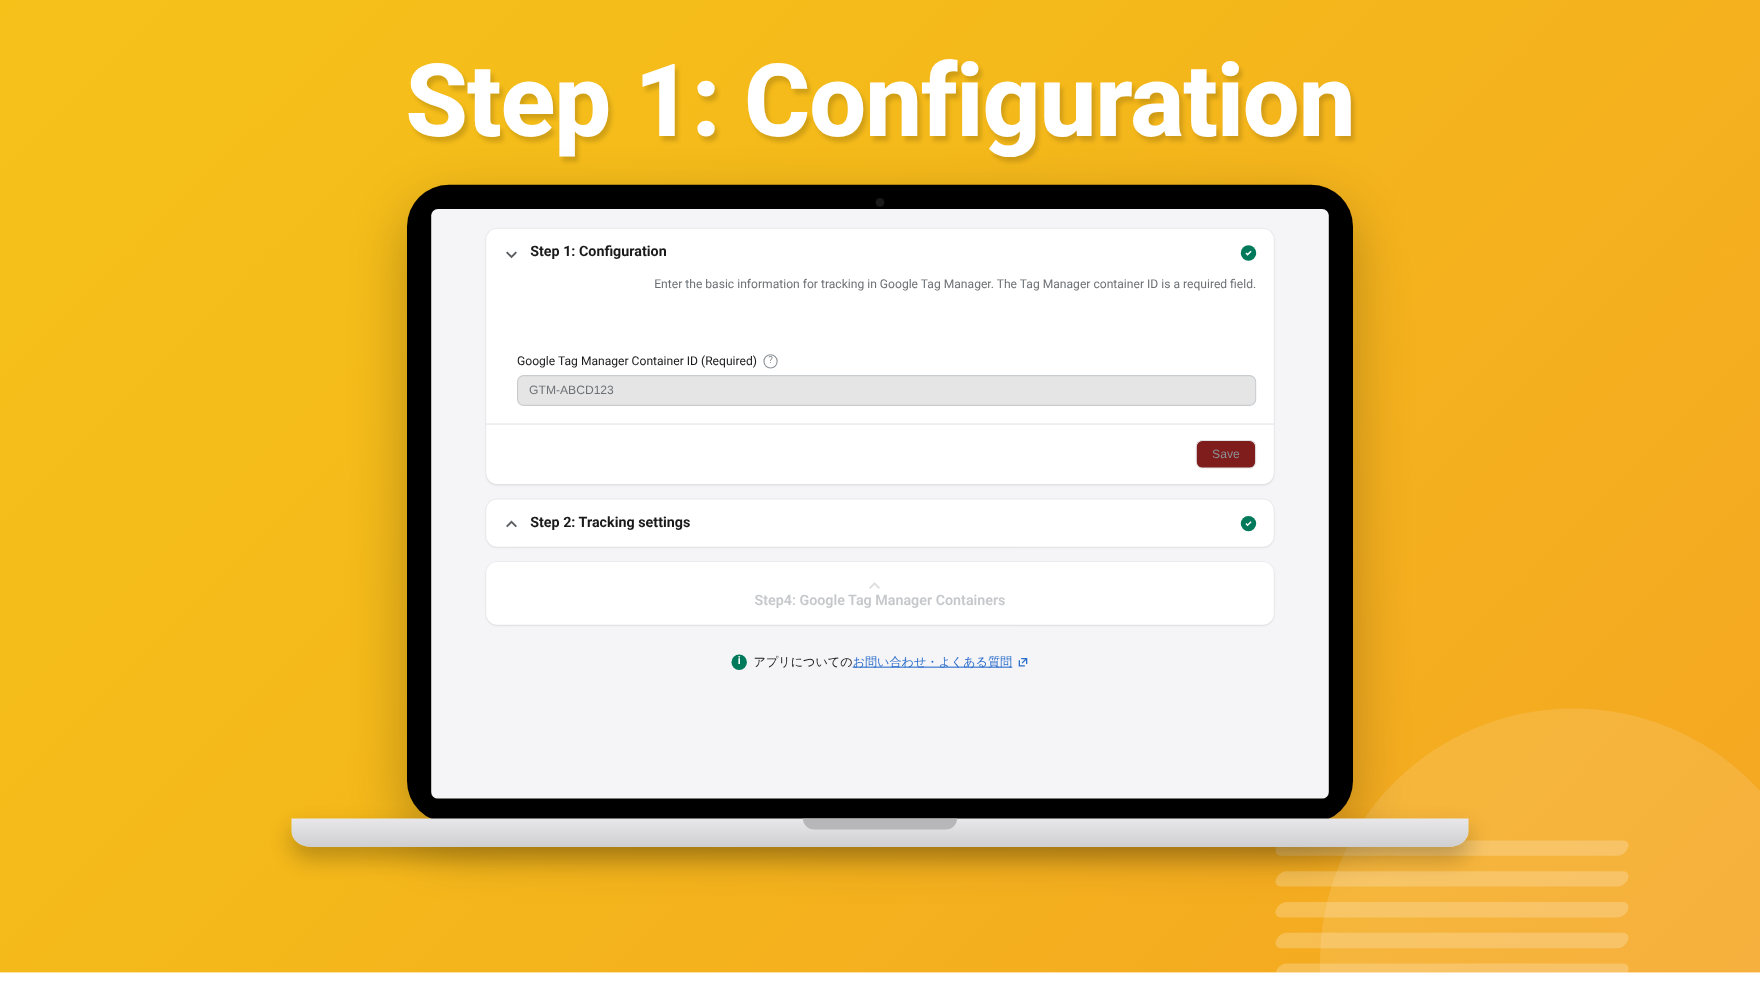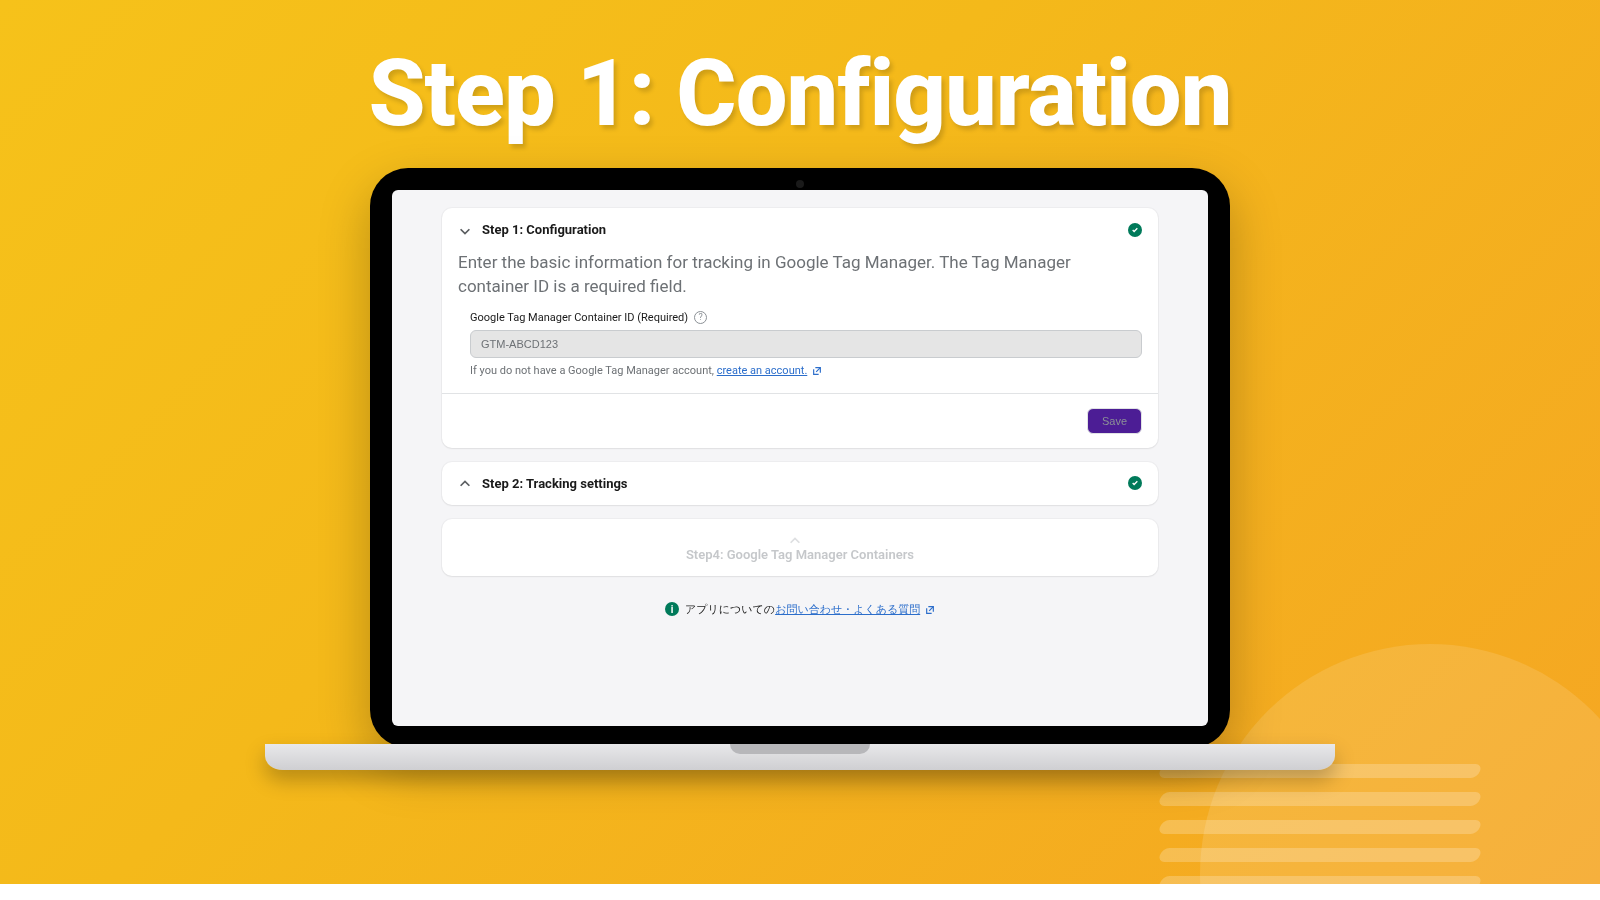--- a/index.html
+++ b/index.html
@@ -101,23 +101,23 @@
   .chev { width: 14px; height: 14px; margin-right: 10px; flex: 0 0 auto; }
   .card-title { font-size: 13px; font-weight: 700; color: #1a1a1a; }
   .status-dot {
     position: absolute; right: 16px; top: 50%; transform: translateY(-50%);
     width: 14px; height: 14px; border-radius: 50%;
     background: #007a5a;
     display: flex; align-items: center; justify-content: center;
   }
   .status-dot svg { width: 8px; height: 8px; }
   .card-desc {
-    font-size: 17px; color: #6d7175; padding: 0 16px 12px 16px; line-height: 1.4;
-  }
-  .field-wrap { padding: 0 16px 0 28px; }
+    font-size: 11px; color: #6d7175; padding: 0 16px 12px 16px; line-height: 1.4; text-align: right;
+  }
+  .field-wrap { padding: 0 16px 0 28px; margin-top: 44px; }
   .field-label-row { display: flex; align-items: center; gap: 6px; margin-bottom: 6px; }
   .field-label { font-size: 11px; color: #1a1a1a; }
   .help-icon {
     width: 13px; height: 13px; border: 1px solid #8c9196; border-radius: 50%;
     display: inline-flex; align-items: center; justify-content: center;
     font-size: 9px; color: #8c9196; line-height: 1;
   }
   .text-input {
     width: 100%;
     border: 1px solid #c9cccf;
@@ -130,21 +130,21 @@
   .field-hint { font-size: 11px; color: #6d7175; margin-top: 6px; }
   .field-hint a { color: #2c6ecb; text-decoration: underline; }
   .ext-icon { display:inline-block; width:10px; height:10px; vertical-align: middle; margin-left: 2px; color:#2c6ecb; }
   .card-footer {
     border-top: 1px solid #e1e3e5;
     margin-top: 16px;
     padding: 14px 16px;
     display: flex; justify-content: flex-end;
   }
   .btn-save {
-    background: #4c1d95;
+    background: #7f1d1d;
     border: 1px solid #e1e3e5;
     color: #8c9196;
     font-size: 11px;
     padding: 6px 14px;
     border-radius: 6px;
     cursor: default;
   }
   .card.disabled .card-header { opacity: 0.5; flex-direction: column; }
   .card.disabled .card-title { color: #8c9196; font-weight: 600; }
 
@@ -195,30 +195,20 @@
                 </svg>
             </span>
           </div>
           <p class="card-desc">Enter the basic information for tracking in Google Tag Manager. The Tag Manager container ID is a required field.</p>
           <div class="field-wrap">
             <div class="field-label-row">
               <span class="field-label">Google Tag Manager Container ID (Required)</span>
               <span class="help-icon">?</span>
             </div>
             <input class="text-input" type="text" value="GTM-ABCD123" style="">
-            <p class="field-hint">
-              <span>If you do not have a Google Tag Manager account, </span><a href="#">create an account.</a>
-              <span class="ext-icon">
-                <svg viewBox="0 0 12 12" fill="none" stroke="#2c6ecb" stroke-width="1.4">
-                    <path d="M4 2h6v6"></path>
-                    <path d="M10 2L5 7"></path>
-                    <path d="M8 10H2V4"></path>
-                  </svg>
-              </span>
-            </p>
           </div>
           <div class="card-footer">
             <button class="btn-save">Save</button>
           </div>
         </div>
 
         <div class="card">
           <div class="card-header">
             <span class="chev">
               <svg viewBox="0 0 16 16" fill="none" stroke="#5c5f62" stroke-width="2">

